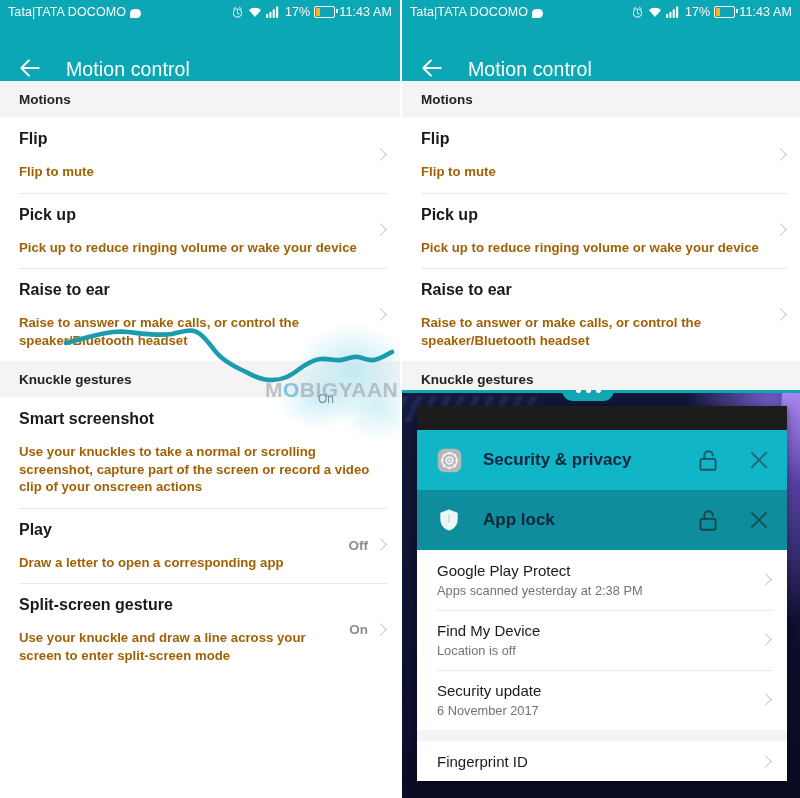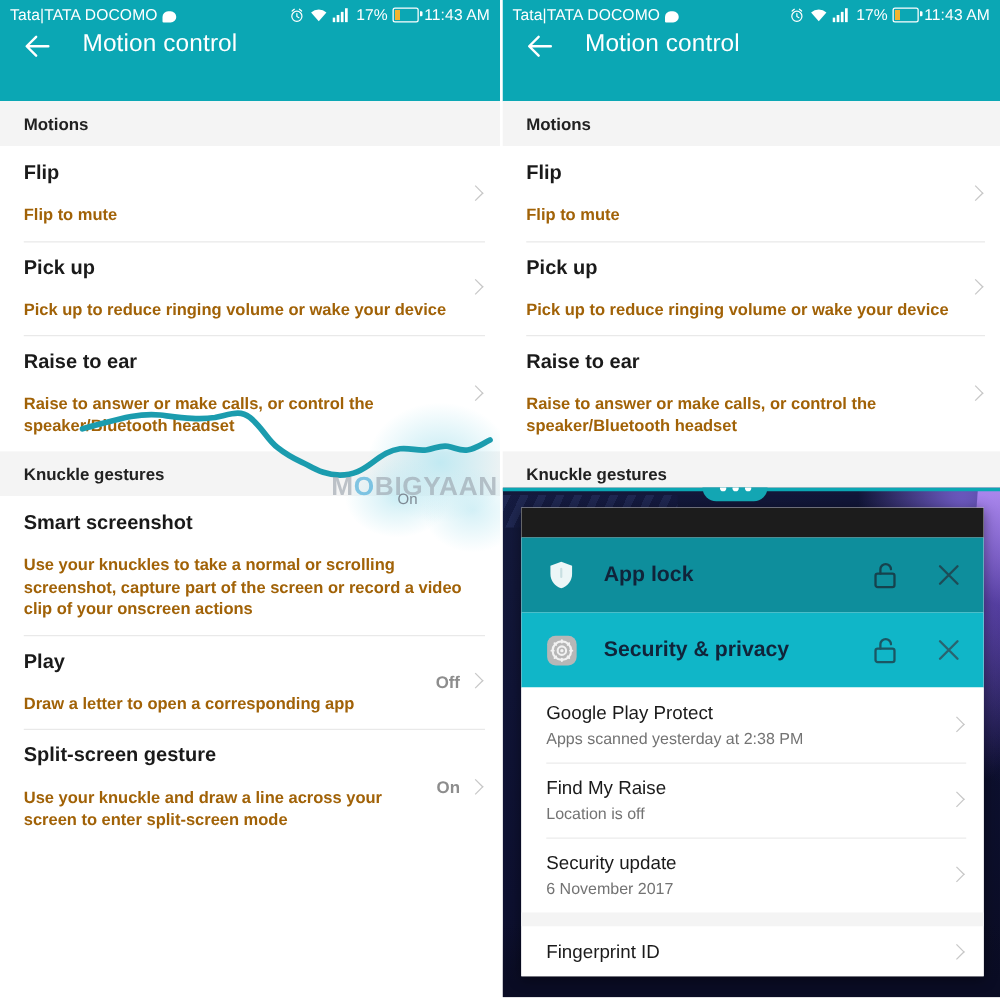--- a/index.html
+++ b/index.html
@@ -16,21 +16,21 @@
   .sb-left{display:flex;align-items:center;gap:4px;}
   .sb-right{display:flex;align-items:center;gap:4px;font-size:12.5px;}
   .bubble-icon{width:11px;height:9px;background:#ffffff;border-radius:5px 5px 5px 1px;display:inline-block;position:relative;top:1px;}
   .ic{display:inline-block;vertical-align:middle;}
   .pct{font-size:12.5px;}
   .batt{width:19px;height:10px;border:1.4px solid #ffffff;border-radius:2px;position:relative;display:inline-block;}
   .batt:after{content:"";position:absolute;right:-3.4px;top:2.2px;width:2px;height:4px;background:#ffffff;border-radius:0 1px 1px 0;}
   .batt i{position:absolute;left:1px;top:1px;bottom:1px;width:4px;background:#f5b32d;display:block;}
 
   
-  .appbar{height:57px;background:#0ba7b4;display:flex;align-items:flex-start;padding-left:17px;box-sizing:border-box;}
+  .appbar{height:57px;background:#0ba7b4;display:flex;align-items:flex-end;padding-left:17px;box-sizing:border-box;}
   .back-arrow{width:26px;height:26px;position:relative;margin-right:23px;flex:none;}
   .appbar-title{color:#ffffff;font-size:19.5px;letter-spacing:.1px;}
 
   
   .scroll{position:relative;background:#ffffff;}
   .section-head{background:#f4f4f4;color:#222;font-size:13.5px;font-weight:bold;
     padding:11px 0 10px 19px;box-sizing:border-box;}
   .row{position:relative;display:flex;align-items:center;padding:12px 12px 12px 19px;
     box-sizing:border-box;background:#ffffff;font-weight:bold;}
   .row + .row:before{content:"";position:absolute;left:19px;right:12px;top:0;height:1px;background:#e9e9e9;}
@@ -289,37 +289,20 @@
       <div class="divider-line"></div>
       <div class="divider-handle">
         <span></span>
         <span></span>
         <span></span>
       </div>
 
       <div class="appcard">
         <div class="card-statusbar"></div>
 
-        <div class="lockrow a">
-          <div class="lock-ico">
-            <svg width="26" height="26" viewBox="0 0 24 24">
-              <path d="M12 2.2 20 5.2v6c0 5-3.4 9.3-8 10.6C7.4 20.5 4 16.2 4 11.2v-6z" fill="#ffffff" opacity=".92"></path>
-              <path d="M12 7.5v6" stroke="#c8dfe2" stroke-width="1.6" stroke-linecap="round"></path>
-            </svg>
-          </div>
-          <div class="lock-title">App lock</div>
-          <svg class="lock-open" viewBox="0 0 24 24">
-            <rect x="5" y="11" width="14" height="10" rx="1.6" fill="none" stroke="#16424d" stroke-width="1.7"></rect>
-            <path d="M8.6 11V7.8a3.9 3.9 0 0 1 7.8 0" fill="none" stroke="#16424d" stroke-width="1.7" stroke-linecap="round"></path>
-          </svg>
-          <svg class="lock-x" viewBox="0 0 24 24">
-            <path d="M5 5 19 19M19 5 5 19" stroke="#1d4c57" stroke-width="1.9" stroke-linecap="round"></path>
-          </svg>
-        </div>
-
         <div class="lockrow b">
           <div class="lock-ico">
             <svg width="27" height="27" viewBox="0 0 24 24">
               <rect x="1.5" y="1.5" width="21" height="21" rx="6" fill="#b7b7b7"></rect>
               <circle cx="12" cy="12" r="6.6" fill="none" stroke="#f2f2f2" stroke-width="1.5"></circle>
               <circle cx="12" cy="12" r="3" fill="none" stroke="#f2f2f2" stroke-width="1.5"></circle>
               <circle cx="12" cy="12" r="1.2" fill="#f2f2f2"></circle>
               <g stroke="#f2f2f2" stroke-width="1.4" stroke-linecap="round">
                 <path d="M12 4.6v1.6M12 17.8v1.6M4.6 12h1.6M17.8 12h1.6M6.8 6.8l1.1 1.1M16.1 16.1l1.1 1.1M17.2 6.8l-1.1 1.1M7.9 16.1l-1.1 1.1"></path>
               </g>
@@ -328,31 +311,48 @@
           <div class="lock-title">Security &amp; privacy</div>
           <svg class="lock-open" viewBox="0 0 24 24">
             <rect x="5" y="11" width="14" height="10" rx="1.6" fill="none" stroke="#1b5663" stroke-width="1.7"></rect>
             <path d="M8.6 11V7.8a3.9 3.9 0 0 1 7.8 0" fill="none" stroke="#1b5663" stroke-width="1.7" stroke-linecap="round"></path>
           </svg>
           <svg class="lock-x" viewBox="0 0 24 24">
             <path d="M5 5 19 19M19 5 5 19" stroke="#2a6470" stroke-width="1.9" stroke-linecap="round"></path>
           </svg>
         </div>
 
+        <div class="lockrow a">
+          <div class="lock-ico">
+            <svg width="26" height="26" viewBox="0 0 24 24">
+              <path d="M12 2.2 20 5.2v6c0 5-3.4 9.3-8 10.6C7.4 20.5 4 16.2 4 11.2v-6z" fill="#ffffff" opacity=".92"></path>
+              <path d="M12 7.5v6" stroke="#c8dfe2" stroke-width="1.6" stroke-linecap="round"></path>
+            </svg>
+          </div>
+          <div class="lock-title">App lock</div>
+          <svg class="lock-open" viewBox="0 0 24 24">
+            <rect x="5" y="11" width="14" height="10" rx="1.6" fill="none" stroke="#16424d" stroke-width="1.7"></rect>
+            <path d="M8.6 11V7.8a3.9 3.9 0 0 1 7.8 0" fill="none" stroke="#16424d" stroke-width="1.7" stroke-linecap="round"></path>
+          </svg>
+          <svg class="lock-x" viewBox="0 0 24 24">
+            <path d="M5 5 19 19M19 5 5 19" stroke="#1d4c57" stroke-width="1.9" stroke-linecap="round"></path>
+          </svg>
+        </div>
+
         <div class="sec-list">
           <div class="sec-row">
             <div class="sec-main">
               <div class="sec-title">Google Play Protect</div>
               <div class="sec-sub">Apps scanned yesterday at 2:38 PM</div>
             </div>
             <div class="chev"></div>
           </div>
           <div class="sec-row">
             <div class="sec-main">
-              <div class="sec-title">Find My Raise</div>
+              <div class="sec-title">Find My Device</div>
               <div class="sec-sub">Location is off</div>
             </div>
             <div class="chev"></div>
           </div>
           <div class="sec-row">
             <div class="sec-main">
               <div class="sec-title">Security update</div>
               <div class="sec-sub">6 November 2017</div>
             </div>
             <div class="chev"></div>

